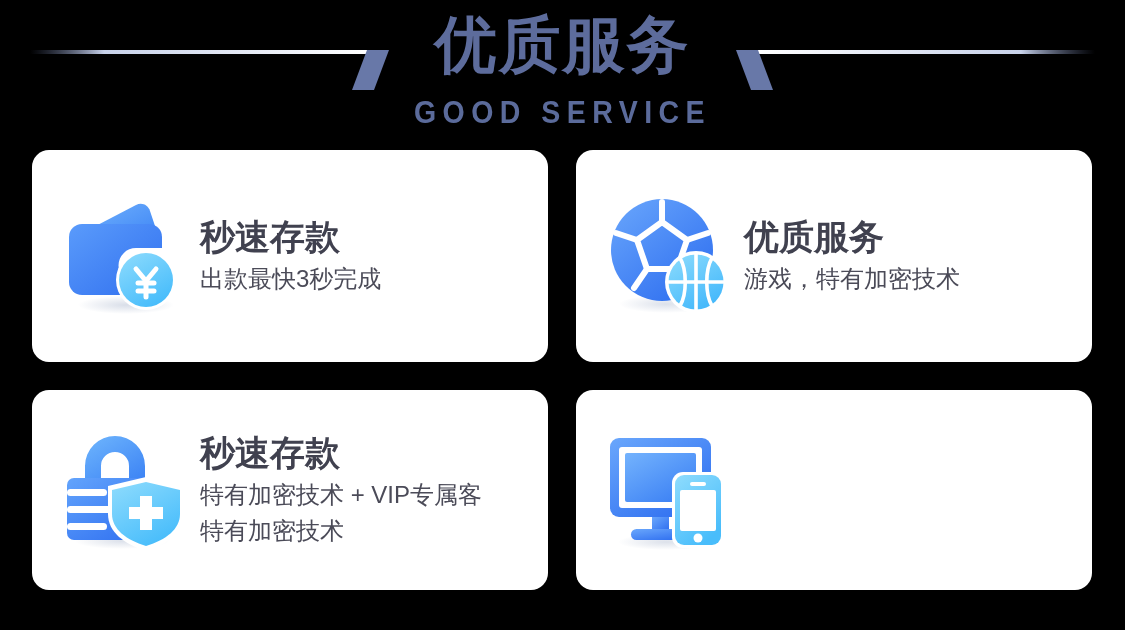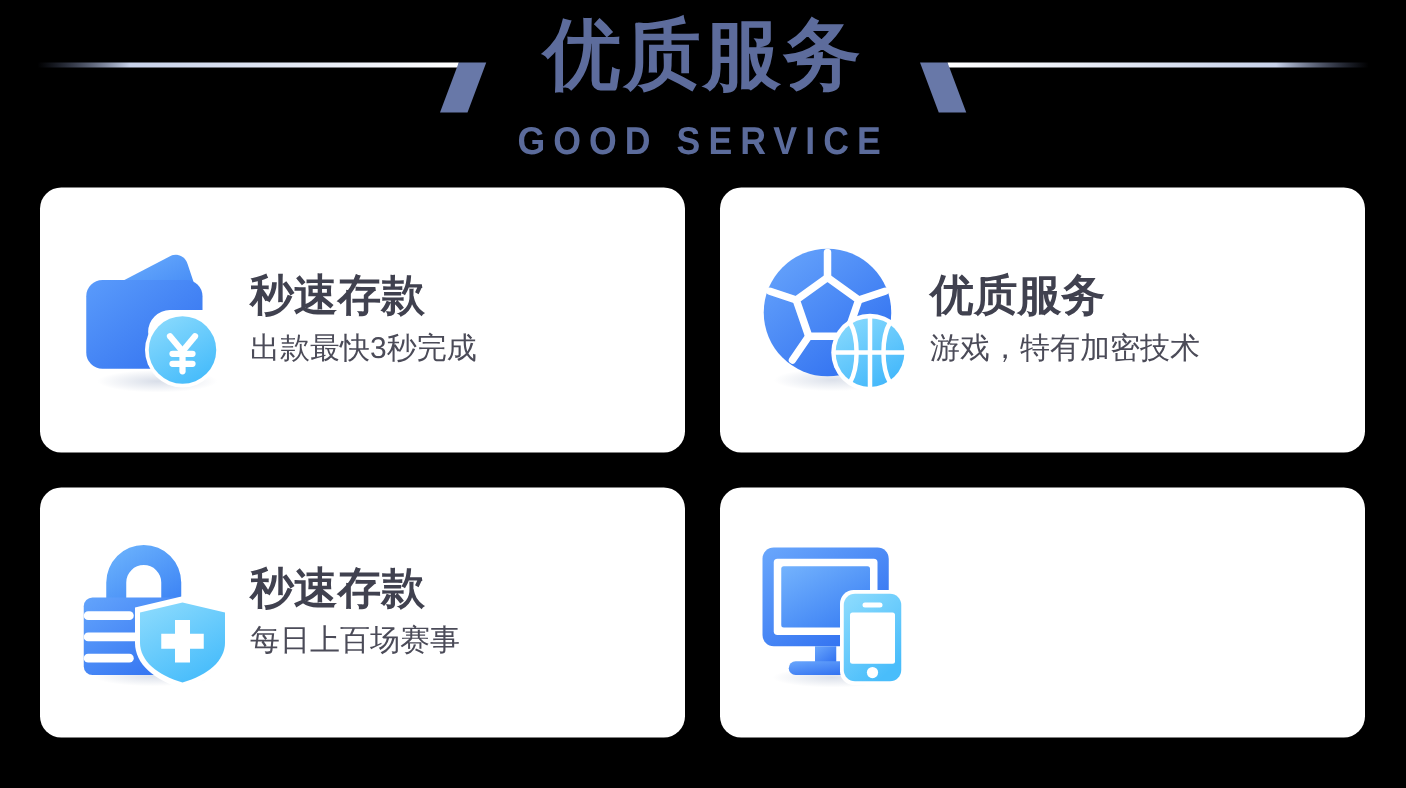--- a/index.html
+++ b/index.html
@@ -250,21 +250,22 @@
             <rect x="7" y="97" width="40" height="7" rx="3.5"></rect>
           </g>
           <path d="M86 51 L124 60 V88 C124 106 108 118 86 125 C64 118 48 106 48 88 V60 Z" fill="#ffffff"></path>
           <path d="M86 56 L120 64 V88 C120 103 106 114 86 120 C66 114 52 103 52 88 V64 Z" fill="url(#l3)"></path>
           <path d="M80 70 h12 v11 h11 v12 h-11 v11 h-12 v-11 h-11 v-12 h11 Z" fill="#ffffff"></path>
         </svg>
       </div>
       <div class="card-text">
         <div class="card-title">秒速存款</div>
         <div class="card-desc">
-          <span class="line">每日上百场赛事</span>
+          <span class="line">特有加密技术 + VIP专属客</span>
+          <span class="line">特有加密技术</span>
         </div>
       </div>
     </div>
 
     <div class="card">
       <div class="card-icon">
         <svg class="icon-svg" viewBox="0 0 128 128">
           <defs>
             <linearGradient id="m1" x1="0" y1="0" x2="0.8" y2="1">
               <stop offset="0" stop-color="#6aa7fc"></stop>

